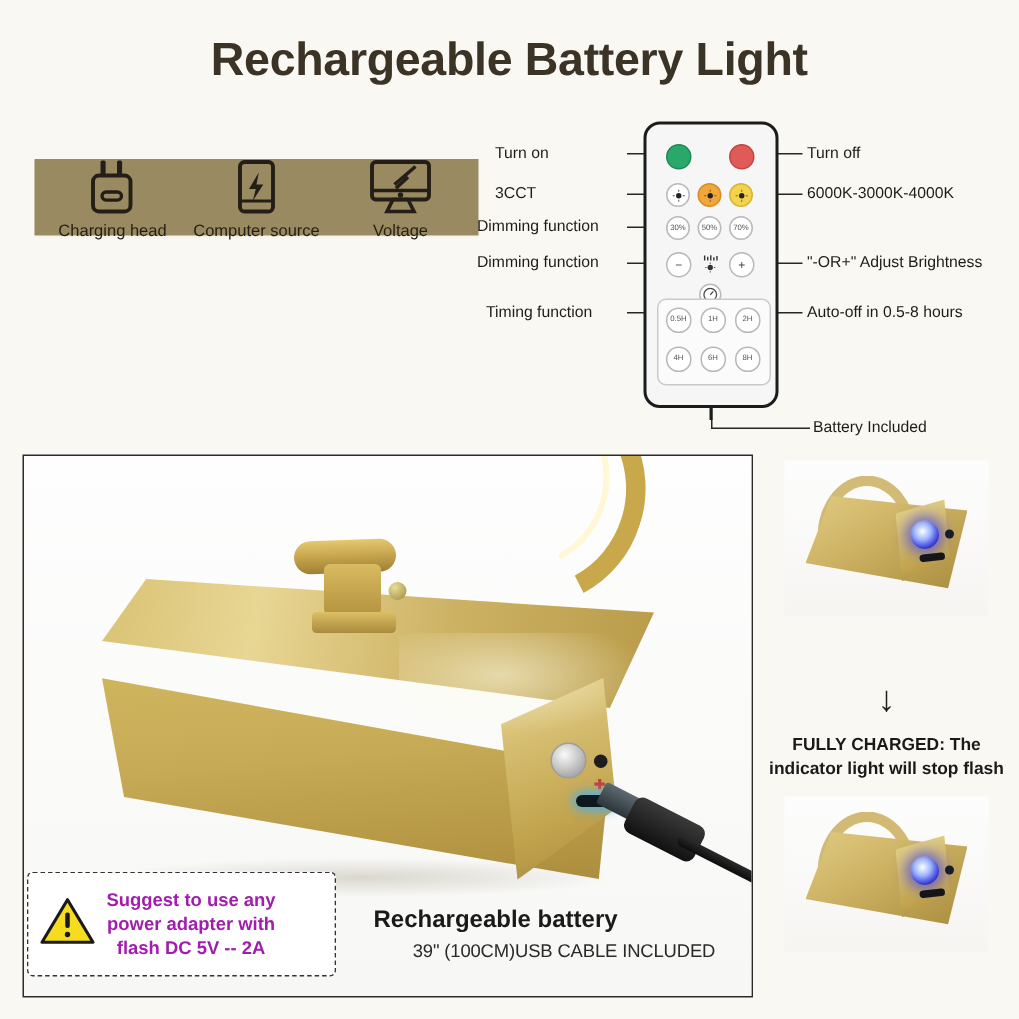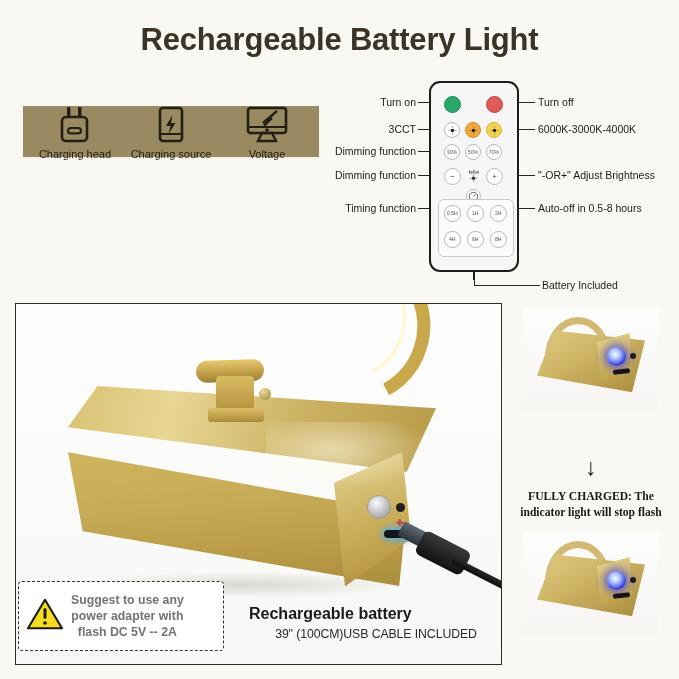--- a/index.html
+++ b/index.html
@@ -99,21 +99,21 @@
     position:absolute;font-size:6px;color:#444;text-align:center;
     line-height:1;
   }
   .remote-stub{
     position:absolute;left:143px;top:196px;width:2px;height:9px;background:#1c1c1c;
   }
   
   .cl{
     position:absolute;font-size:10.5px;color:#1f1c16;white-space:nowrap;
   }
-  .cl-l{text-align:right;}
+  .cl-l{text-align:left;}
   .lead{position:absolute;height:1px;background:#262626;}
   .lead-v{position:absolute;width:1px;background:#262626;}
   .dot{position:absolute;width:3px;height:3px;border-radius:50%;border:1px solid #555;background:#fff;}
 
   
   .photo-panel{
     position:absolute;left:15px;top:303px;width:487px;height:362px;
     background:#fdfdfd;border:1.6px solid #2b2b2b;box-sizing:border-box;
     overflow:hidden;
   }
@@ -213,21 +213,21 @@
   }
 
   
   .warn-box{
     position:absolute;left:18px;top:581px;width:206px;height:70px;
     border:1.6px dashed #333;border-radius:4px;background:#fff;
     display:flex;align-items:center;box-sizing:border-box;padding:0 7px;
   }
   .warn-tri{flex:0 0 auto;margin-right:7px;}
   .warn-txt{
-    font-size:12.3px;font-weight:bold;color:#737373;line-height:1.32;text-align:center;
+    font-size:12.3px;font-weight:bold;color:#a21caf;line-height:1.32;text-align:center;
   }
   .cap-main{
     position:absolute;left:249px;top:605px;width:252px;text-align:left;
     font-size:16px;font-weight:bold;color:#1a1a1a;
   }
   .cap-sub{
     position:absolute;left:245px;top:627px;width:262px;text-align:center;
     font-size:12.3px;color:#2a2a2a;letter-spacing:-0.1px;
   }
 
@@ -266,21 +266,21 @@
   }
   .mini-slot{
     position:absolute;left:90px;top:62px;width:17px;height:5px;border-radius:3px;
     background:#14141a;transform:rotate(-6deg);
   }
   .rcap{
     position:absolute;left:0;width:160px;text-align:center;
     font-size:11.6px;font-weight:bold;color:#1a1a1a;line-height:1.38;
   }
   .rcap1{top:118px;}
-  .rcap2{top:186px;font-family:Liberation Serif, serif;}
+  .rcap2{top:186px;}
   .arrow-down{
     position:absolute;left:0;top:152px;width:160px;text-align:center;
     font-size:24px;color:#1f1f1f;line-height:1;
   }
 </style>
 </head>
 <body>
 
 <div class="page">
 
@@ -302,21 +302,21 @@
       </div>
 
       <div class="spec-item">
         <div class="spec-ico">
           <svg width="30" height="38" viewBox="0 0 30 38">
             <rect x="4" y="2" width="22" height="33" rx="3" fill="none" stroke="#231f17" stroke-width="2.6"></rect>
             <line x1="4.5" y1="28" x2="25.5" y2="28" stroke="#231f17" stroke-width="2"></line>
             <polygon points="16.5,9 10,20 14.5,20 12.5,28 19.5,17 15,17" fill="#231f17"></polygon>
           </svg>
         </div>
-        <div class="spec-lbl">Charging source</div>
+        <div class="spec-lbl">Computer source</div>
       </div>
 
       <div class="spec-item">
         <div class="spec-ico">
           <svg width="44" height="38" viewBox="0 0 44 38">
             <rect x="3" y="2" width="38" height="25" rx="2.5" fill="none" stroke="#231f17" stroke-width="2.6"></rect>
             <line x1="3.5" y1="21" x2="40.5" y2="21" stroke="#231f17" stroke-width="2.2"></line>
             <line x1="18" y1="17" x2="32" y2="5" stroke="#231f17" stroke-width="2.4"></line>
             <line x1="19" y1="19.5" x2="27" y2="12" stroke="#231f17" stroke-width="2.4"></line>
             <circle cx="22" cy="24" r="1.8" fill="#231f17"></circle>

